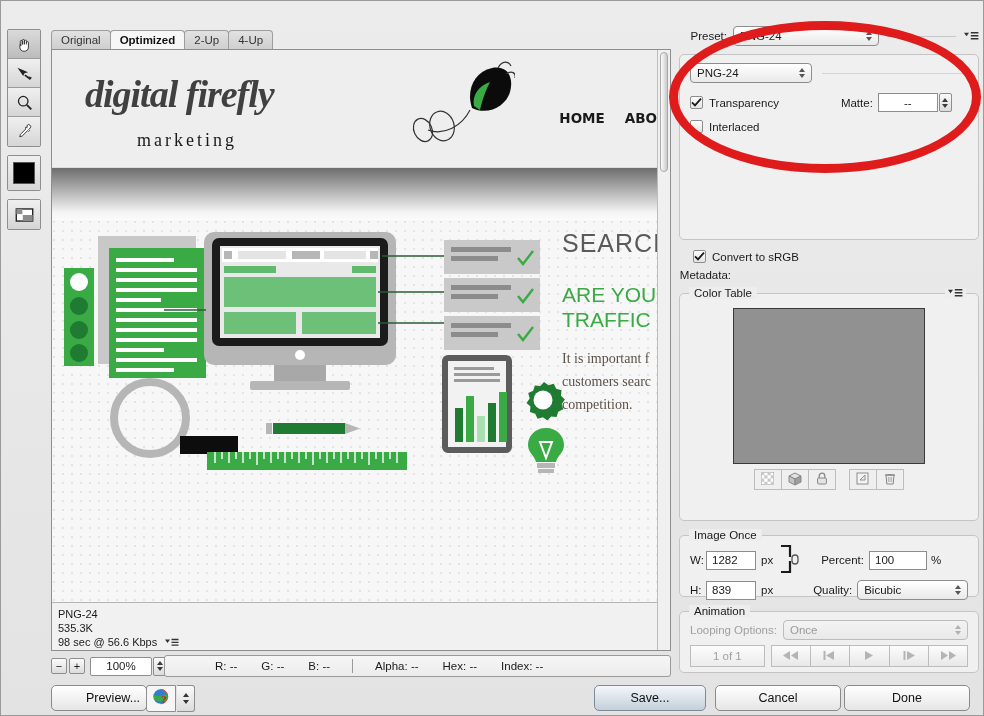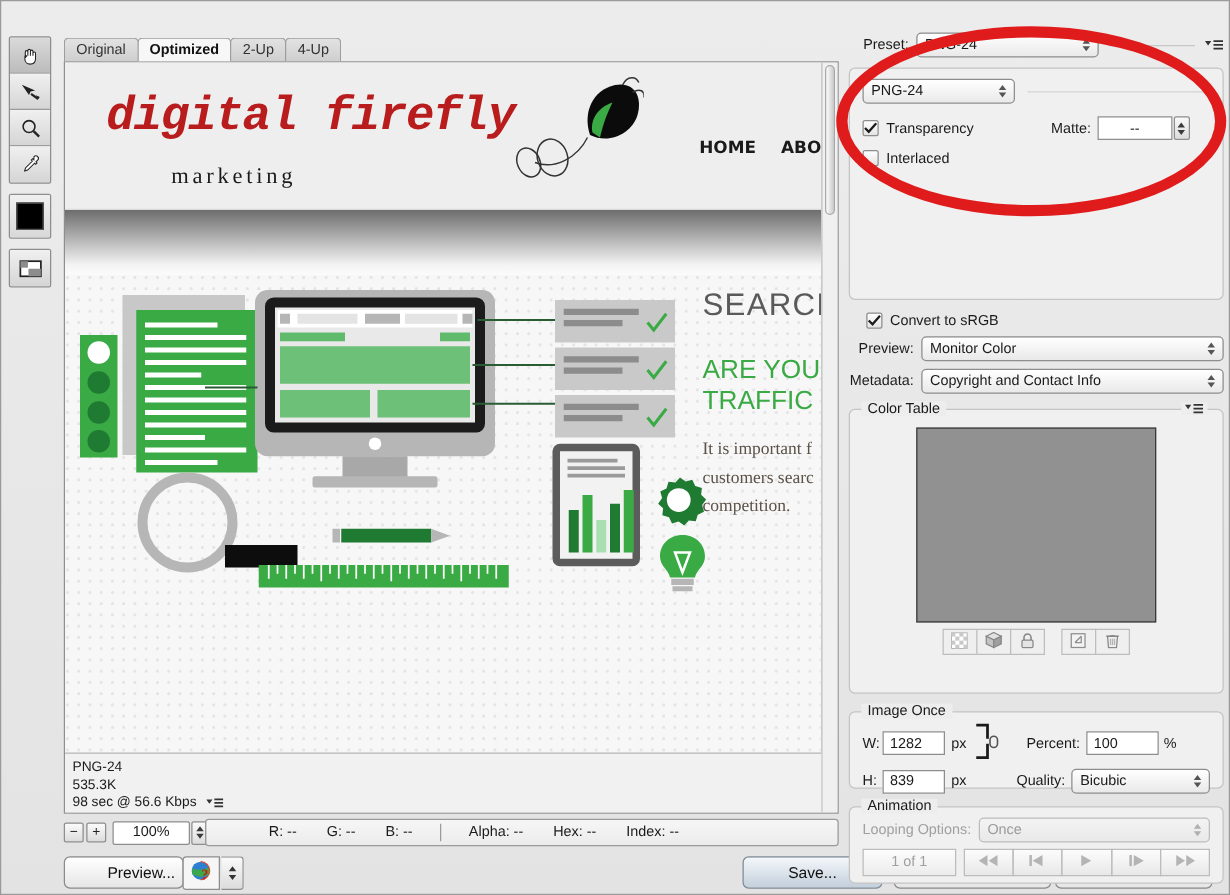--- a/index.html
+++ b/index.html
@@ -87,23 +87,23 @@
     position:absolute; left:0; top:0; right:13px; bottom:48px;
     overflow:hidden; background:#fff;
   }
   
   .site-head{
     height:118px; background:#eeeeee; position:relative;
     border-bottom:1px solid #dcdcdc;
   }
   .logo-main{
     position:absolute; left:33px; top:22px;
-    font-family:Liberation Mono, monospace;
+    font-family:Liberation Serif, serif;
     font-size:38px; font-style:italic; font-weight:bold;
-    color:#b91c1c; letter-spacing:-1px;
+    color:#404040; letter-spacing:-1px;
   }
   .logo-sub{
     position:absolute; left:85px; top:80px;
     font-family:"Liberation Serif", serif;
     font-size:18px; color:#1a1a1a; letter-spacing:3px;
   }
   .firefly{ position:absolute; left:358px; top:10px; }
   .site-nav{
     position:absolute; right:0px; top:60px;
     display:flex; gap:20px;
@@ -603,38 +603,21 @@
         <div class="chk" style="margin-left:14px;">
           <span class="box">
             <svg width="11" height="9" viewBox="0 0 11 9">
                 <path d="M1 4.4 L4 7.4 L10 0.6" fill="none" stroke="#1a1a1a" stroke-width="1.8"></path>
               </svg>
           </span>
           <span class="lbl">Convert to sRGB</span>
         </div>
       </div>
       <div class="row">
-        <span class="lbl" style="width:52px;text-align:right;margin-right:6px;">Preview:</span>
-        <div class="select" style="flex:1;">
-          <span>Monitor Color</span>
-          <span class="arrows">
-              <i class="up"></i>
-              <i class="dn"></i>
-            </span>
-        </div>
-      </div>
-      <div class="row">
         <span class="lbl" style="width:52px;text-align:right;margin-right:6px;">Metadata:</span>
-        <div class="select" style="flex:1;">
-          <span>Copyright and Contact Info</span>
-          <span class="arrows">
-              <i class="up"></i>
-              <i class="dn"></i>
-            </span>
-        </div>
       </div>
     </div>
 
     <div class="fieldset" style="margin-top:12px;height:228px;padding:8px 23px;">
       <div class="legend">Color Table</div>
       <span class="panel-menu" style="position:absolute;right:12px;top:-6px;background:#ededed;padding:0 3px;">
         <svg width="15" height="10" viewBox="0 0 15 10">
             <path d="M0 1.8 L5 1.8 L2.5 5.3 Z" fill="#333"></path>
             <g stroke="#333" stroke-width="1.4">
               <path d="M6.8 1.8h7.6M6.8 4.8h7.6M6.8 7.8h7.6"></path>

